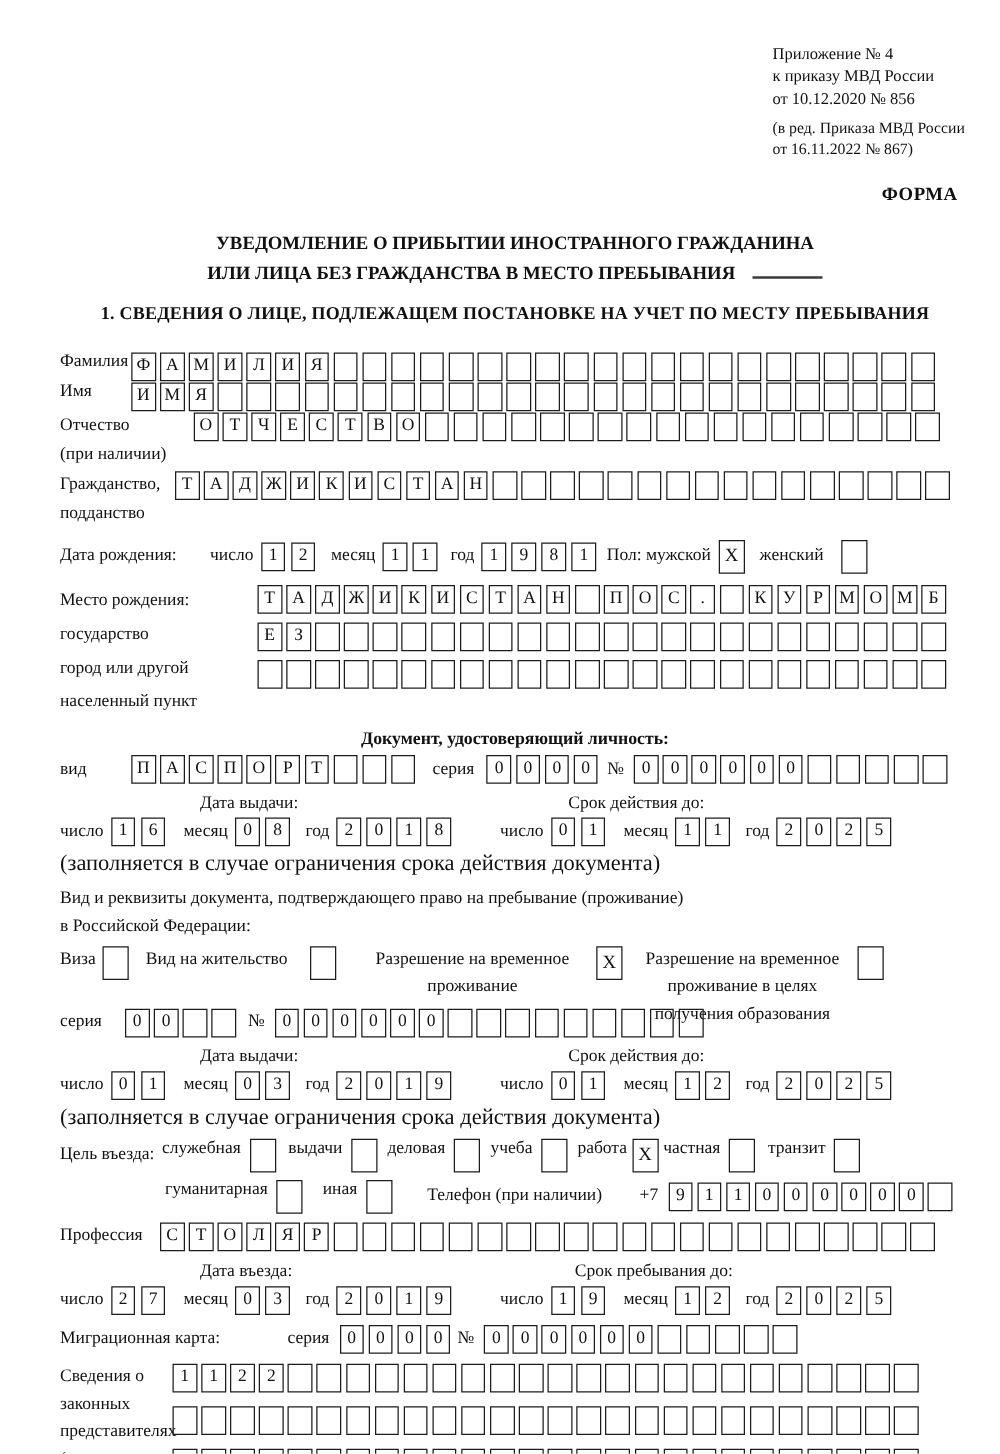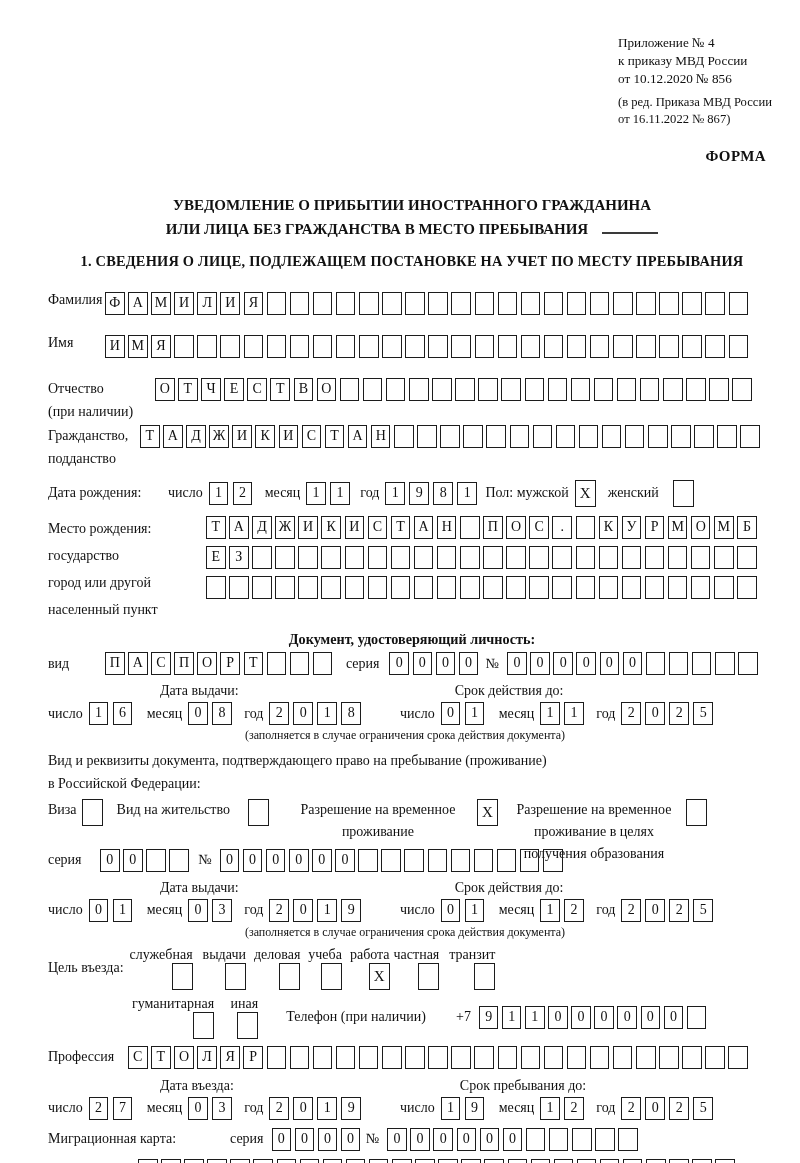--- a/index.html
+++ b/index.html
@@ -4,41 +4,41 @@
 <style>
   html,body{margin:0;padding:0;background:#fff;}
   body{width:800px;height:1163px;overflow:hidden;color:#111;
        font-family:"Liberation Serif","DejaVu Serif",serif;font-size:14px;}
   .page{box-sizing:border-box;width:800px;height:1163px;padding:34px 24px 0 48px;}
 
   .appendix{margin-left:570px;width:200px;font-size:13.2px;line-height:1.38;}
   .edition{font-size:12.6px;margin-top:5px;line-height:1.38;}
   .forma{text-align:right;font-weight:bold;font-size:15px;margin:20px 10px 0 0;letter-spacing:.4px;}
 
-  .title{margin-top:28px;text-align:center;font-weight:bold;font-size:15px;line-height:1.6;}
+  .title{margin-top:18px;text-align:center;font-weight:bold;font-size:15px;line-height:1.6;}
   .blank-line{display:inline-block;width:56px;border-bottom:2.2px solid #3a3a3a;margin-left:14px;}
 
   .sec-heading{margin-top:12px;text-align:center;font-weight:bold;font-size:14.4px;letter-spacing:.2px;}
 
-  .frow{display:flex;align-items:flex-start;margin-top:20px;}
+  .frow{display:flex;align-items:flex-start;margin-top:1px;}
   .vcenter{align-items:center;}
   .flabel{flex:none;}
   .cells{display:flex;flex:none;}
   .cell{flex:none;box-sizing:border-box;width:19.5px;height:23px;border:1.6px solid #1c1c1c;
         margin-right:3.6px;text-align:center;font-size:14px;line-height:20px;}
   .dgrp{display:flex;align-items:center;flex:none;}
   .dgrp .cells .cell{margin-right:4.5px;}
   .dlab{flex:none;margin-right:6px;}
   .cbox{flex:none;box-sizing:border-box;width:21px;height:27px;border:1.6px solid #1c1c1c;
         text-align:center;font-size:15px;line-height:24px;}
   .heading-c{text-align:center;font-weight:bold;margin-top:8px;font-size:14.2px;}
-  .subnote{font-size:12px;text-align:center;margin-right:14px;margin-top:3px;}
+  .subnote{font-size:18px;text-align:left;margin-right:14px;margin-top:3px;}
   .opt{display:flex;align-items:flex-start;}
   .opt-label{text-align:center;line-height:1.55;}
-  .goal{display:flex;align-items:flex-end;flex-direction:column;}
+  .goal{display:flex;align-items:flex-start;}
   .goal .cbox{margin-left:7px;}
 </style>
 </head>
 <body>
 
 <div class="page">
 
   <div class="appendix">
     <div>Приложение № 4</div>
     <div>к приказу МВД России</div>

